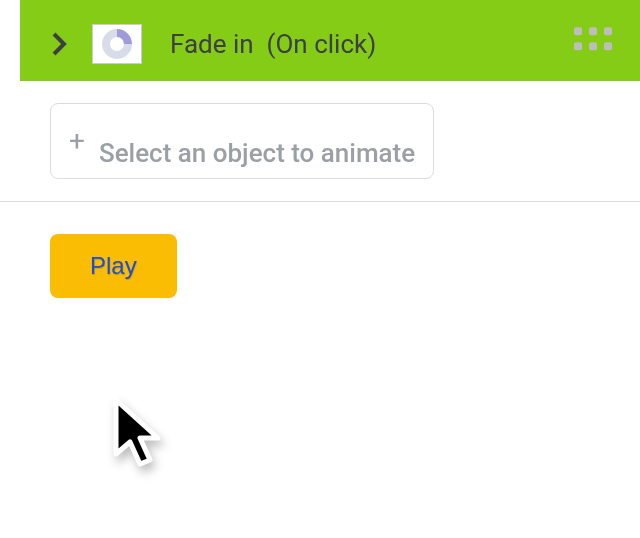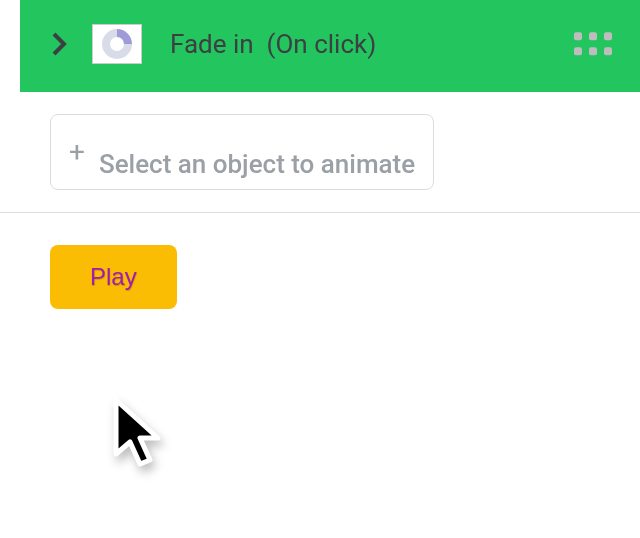--- a/index.html
+++ b/index.html
@@ -9,22 +9,22 @@
     }
     body {
       font-family: 'Google Sans', Roboto, Arial, sans-serif;
       background: #fff;
       width: 640px;
       height: 538px;
       overflow: hidden;
       position: relative;
     }
     .animation-row {
-      background: #22c55e;
-      padding: 24px 20px 28px 20px;
+      background: #84cc16;
+      padding: 24px 20px 17px 20px;
       display: flex;
       align-items: center;
       margin-left: 20px;
       position: relative;
     }
     .expand-btn {
       width: 40px;
       height: 40px;
       display: flex;
       align-items: center;
@@ -116,21 +116,21 @@
     .play-section {
       padding: 32px 50px;
     }
     .play-btn {
       background: #fbbc04;
       border: none;
       border-radius: 8px;
       padding: 18px 40px;
       font-size: 24px;
       font-weight: 500;
-      color: #a21caf;
+      color: #1d4ed8;
       cursor: pointer;
       text-shadow: 0.5px 0.5px 1px rgba(0,0,0,0.2);
     }
     .cursor-overlay {
       position: absolute;
       left: 108px;
       top: 396px;
       pointer-events: none;
       filter: drop-shadow(3px 6px 5px rgba(0,0,0,0.25));
     }

